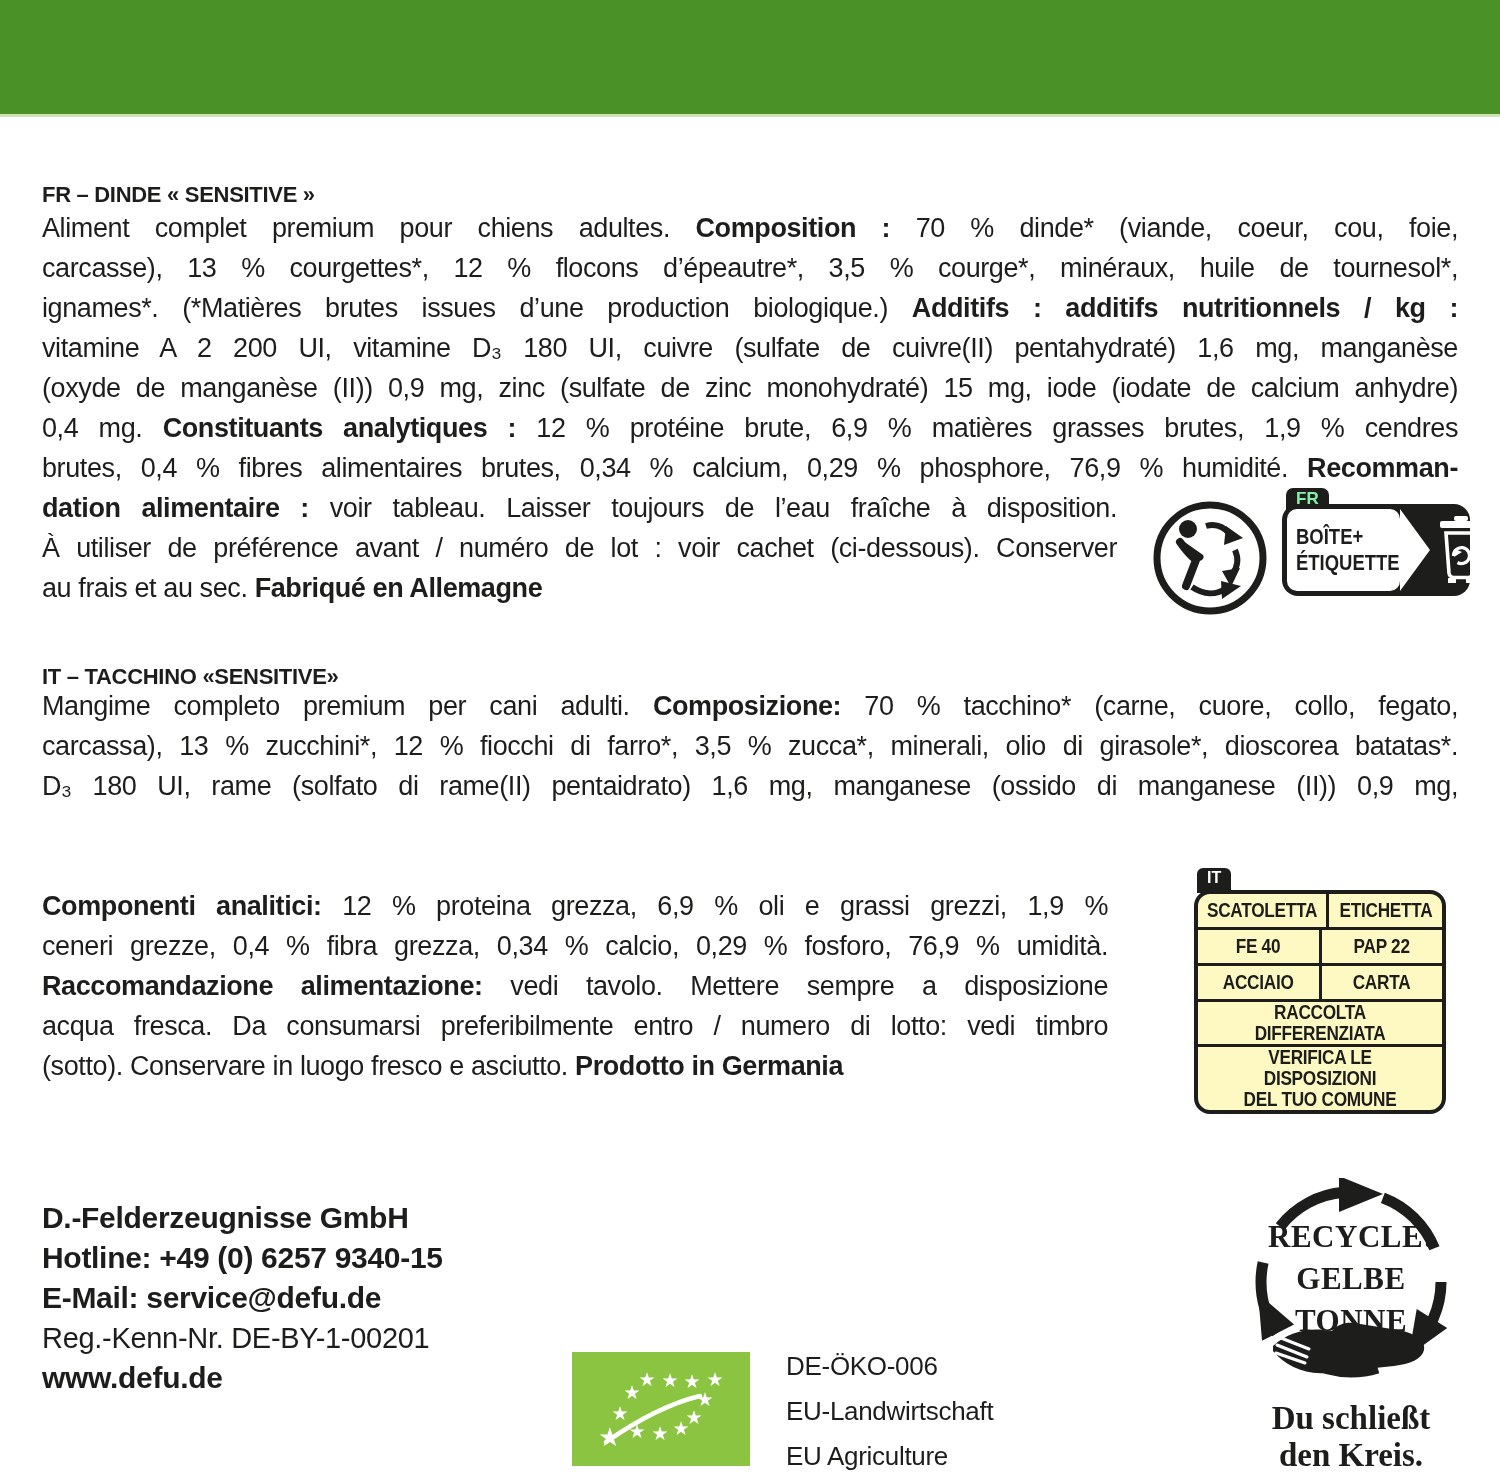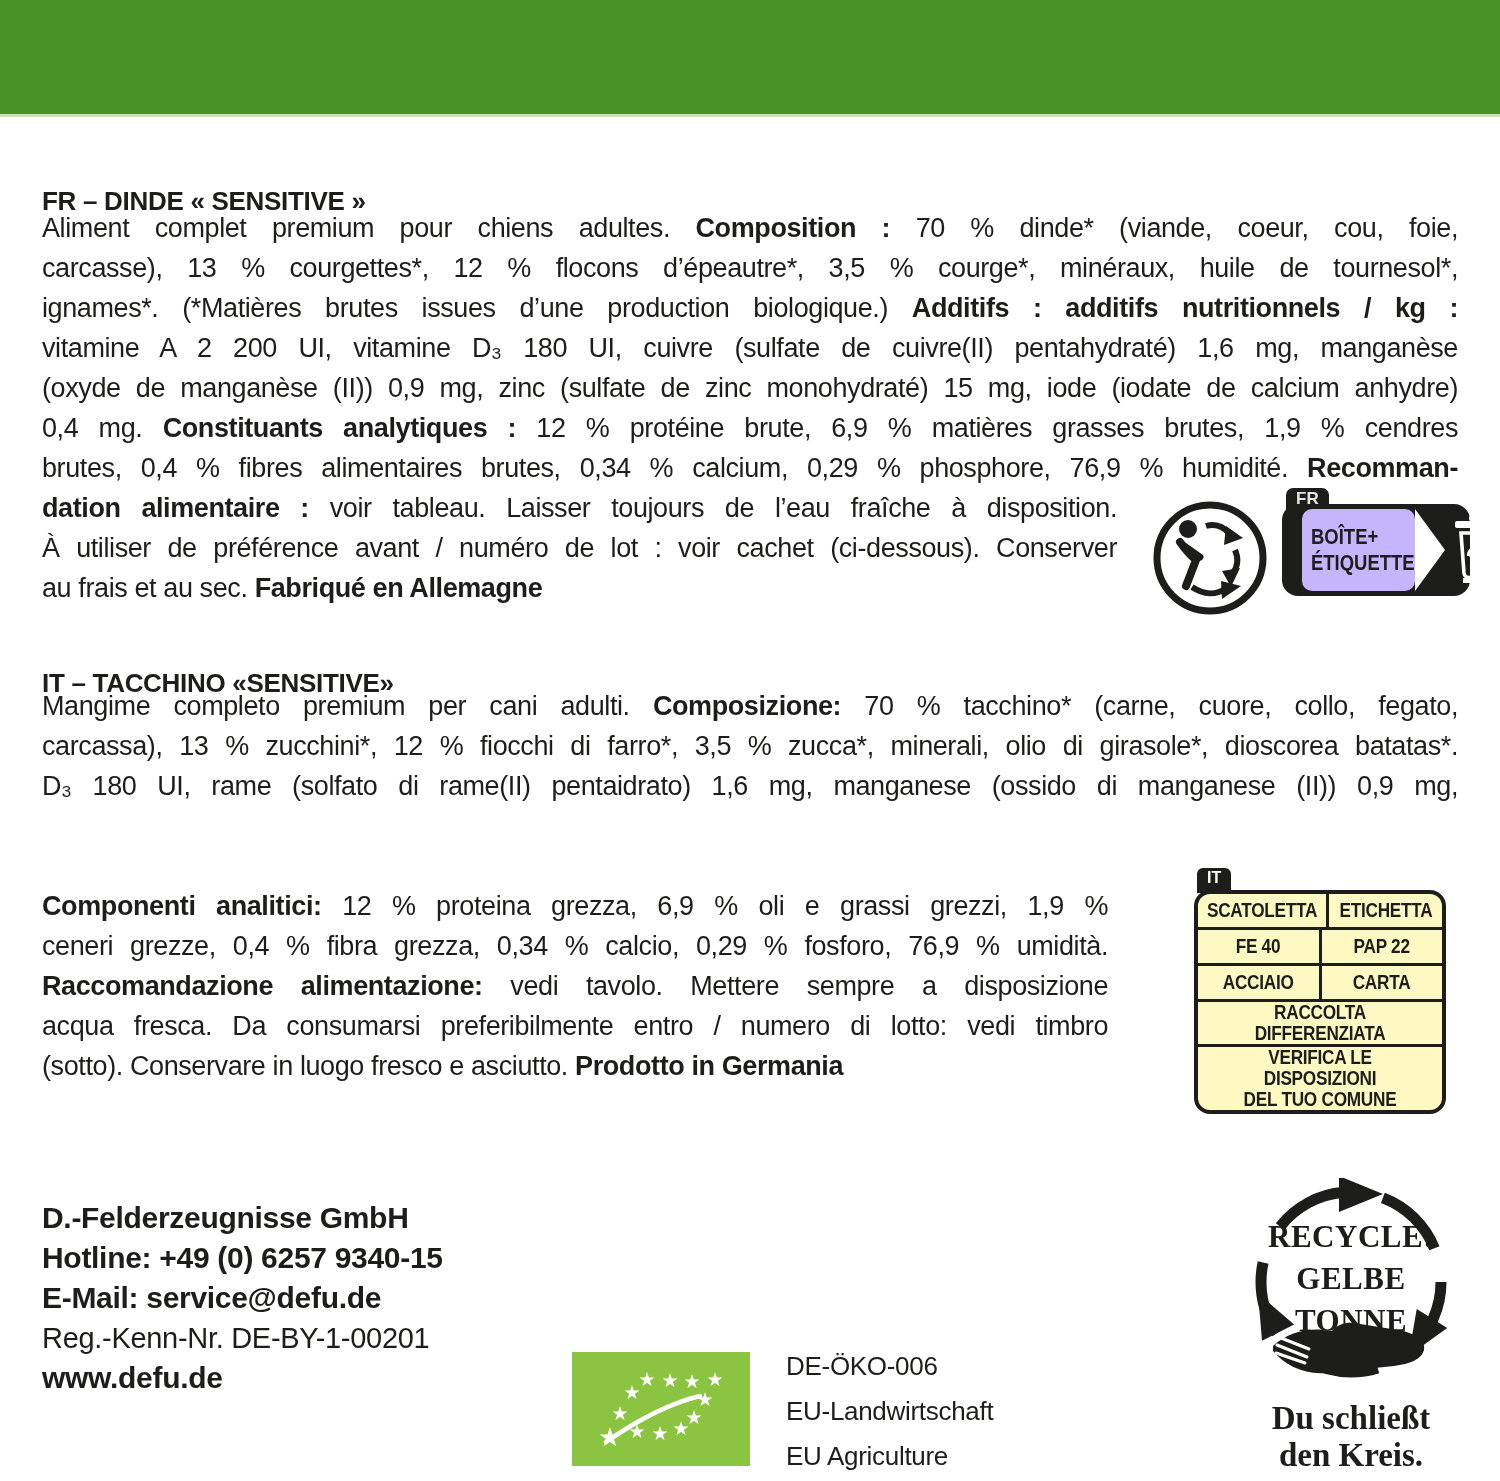--- a/index.html
+++ b/index.html
@@ -6,40 +6,40 @@
     --green:#4a9228;
     --biogreen:#8bc440;
     --ink:#1d1d1b;
     --paper:#ffffff;
   }
   html,body{margin:0;padding:0;background:#fff;}
   .page{position:relative;width:1500px;height:1481px;background:var(--paper);
         font-family:"Liberation Sans","DejaVu Sans",sans-serif;color:var(--ink);overflow:hidden;}
   .topbar{position:absolute;top:0;left:0;width:1500px;height:114px;background:var(--green);
           border-bottom:3px solid #cde3b4;}
-  .heading{position:absolute;left:42px;font-size:26px;font-weight:bold;letter-spacing:-0.3px;white-space:nowrap;}
+  .heading{position:absolute;left:42px;font-size:22px;font-weight:bold;letter-spacing:-0.3px;white-space:nowrap;}
   #fr-heading{top:164px;}
   #it-heading{top:646px;}
   .para{position:absolute;left:42px;font-size:27px;letter-spacing:-0.4px;line-height:40px;overflow:hidden;}
   #fr-a{top:208px;width:1416px;}
   #fr-b{top:488px;width:1075px;}
   #it-a{top:686px;width:1416px;}
   #it-b{top:886px;width:1066px;}
   .tline{text-align:justify;text-align-last:justify;}
   .tline.end{text-align-last:left;}
   .b{font-weight:bold;}
 
   
   .fr-icons{position:absolute;top:498px;left:1150px;display:flex;align-items:flex-start;gap:12px;}
   .infotri{position:relative;margin-top:6px;}
-  .infotri .tab{position:absolute;top:-16px;left:4px;background:var(--ink);color:#e5e5e5;font-weight:bold;
+  .infotri .tab{position:absolute;top:-16px;left:4px;background:var(--ink);color:#86efac;font-weight:bold;
                 font-size:17px;padding:2px 10px 8px;border-radius:7px 7px 0 0;line-height:1;}
   .infotri-body{position:relative;width:188px;height:92px;background:var(--ink);border-radius:16px;
                 display:flex;align-items:center;}
-  .bubble{position:relative;background:#c4b5fd;border-radius:10px;margin-left:20px;height:82px;width:104px;
+  .bubble{position:relative;background:#ffffff;border-radius:10px;margin-left:5px;height:82px;width:104px;
           display:flex;flex-direction:column;justify-content:center;padding-left:9px;z-index:1;}
   .bubble:after{content:"";position:absolute;left:100%;top:50%;margin-top:-41px;
           border-left:30px solid #fff;border-top:41px solid transparent;border-bottom:41px solid transparent;}
   .bubble .l{font-weight:bold;font-size:22px;line-height:26px;transform:scaleX(0.84);
           transform-origin:left center;white-space:nowrap;}
   .binwrap{margin-left:38px;display:flex;align-items:center;}
 
   
   .it-box{position:absolute;left:1194px;top:868px;}
   .it-tab{display:inline-block;background:var(--ink);color:#fff;font-weight:bold;font-size:16px;

